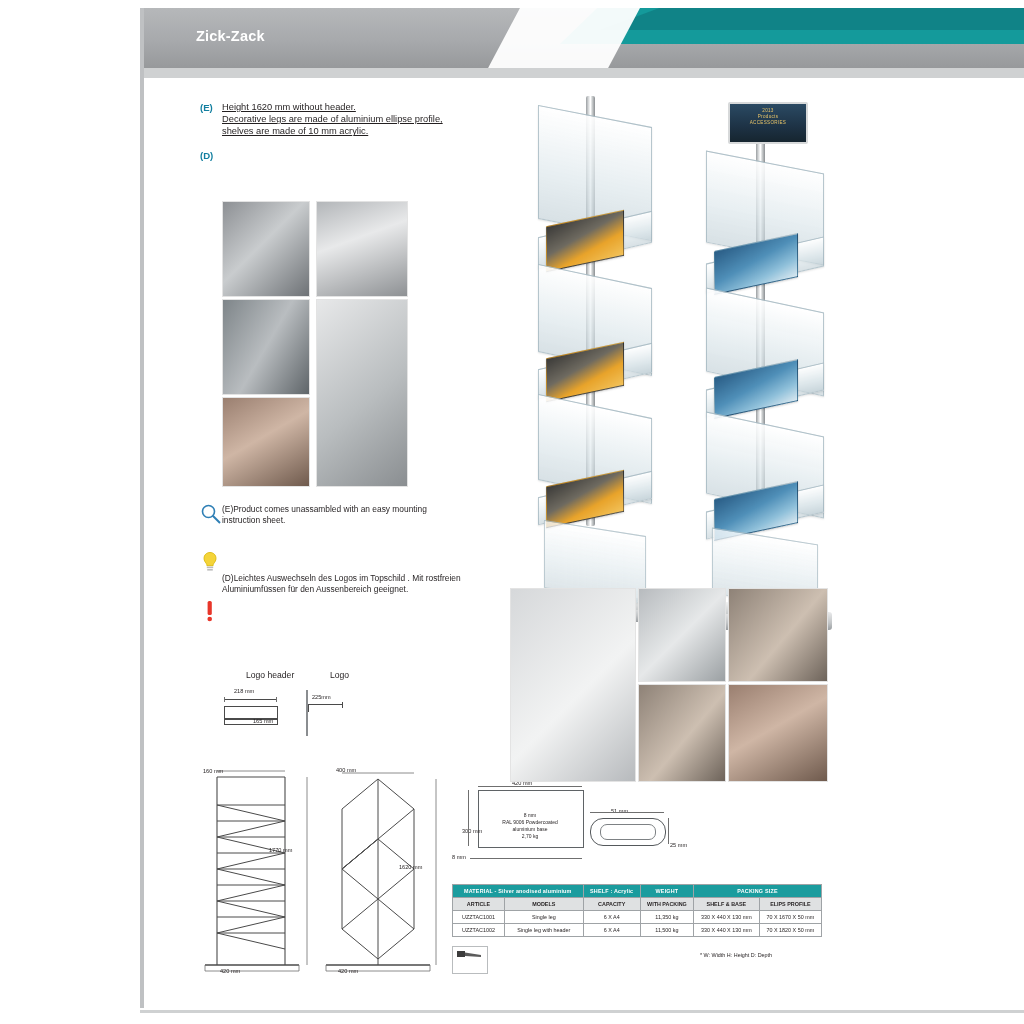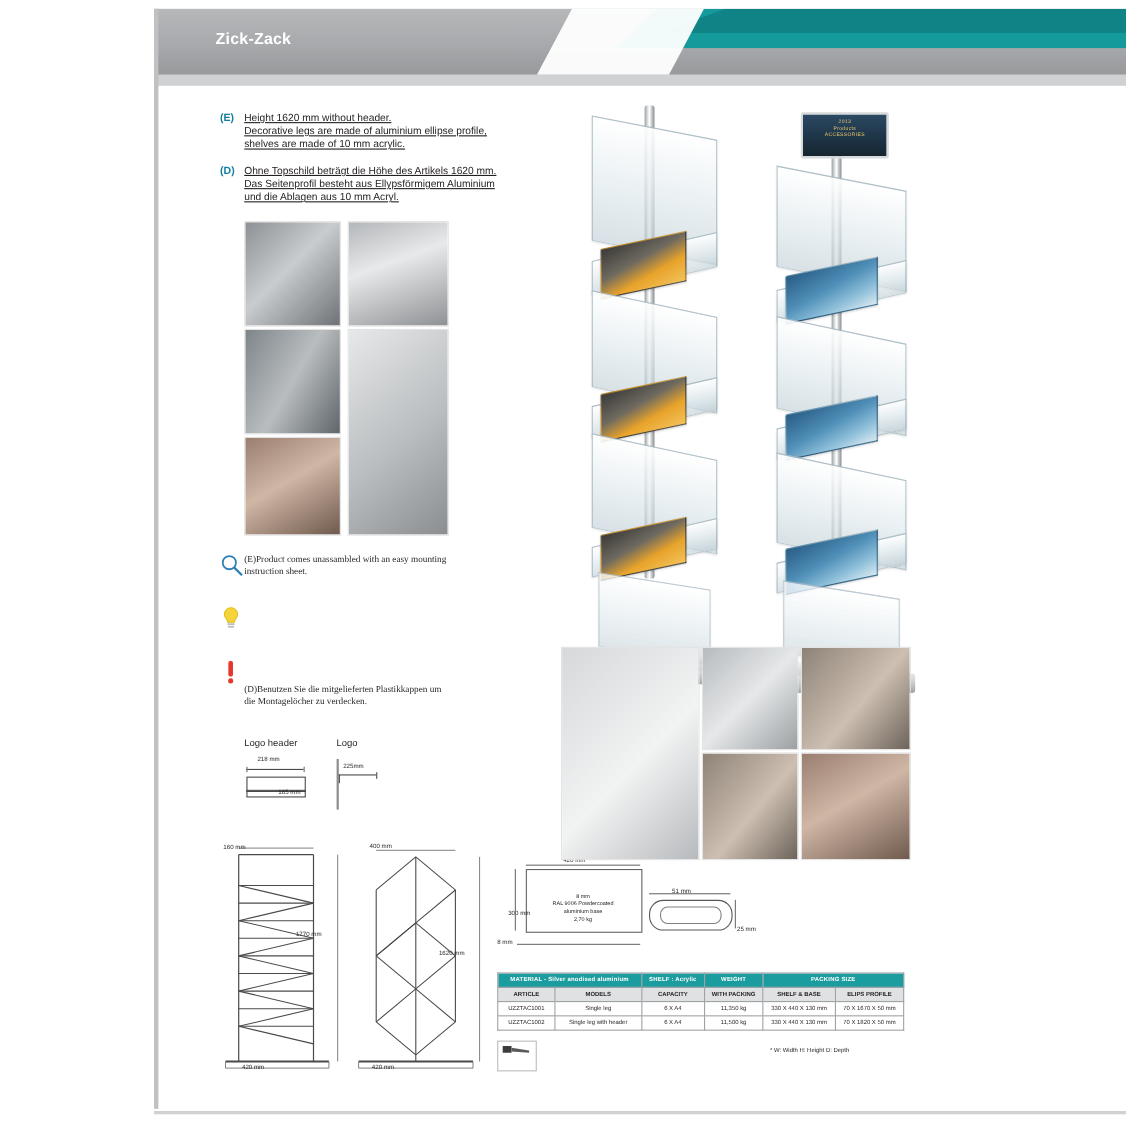--- a/index.html
+++ b/index.html
@@ -142,24 +142,24 @@
     color: #e8c468;
     font-size: 4.6px;
     text-align: center;
     line-height: 6px;
     padding-top: 4px;
     letter-spacing: .3px;
   }
 
   
   .icon-note { position: absolute; }
-  .note-text { position: absolute; font-size: 8.4px; line-height: 10.6px; white-space: pre-line; font-family: Liberation Serif, serif; }
-
-  
-  .tech-label { position: absolute; font-size: 8.6px; color: #231f20; }
+  .note-text { position: absolute; font-size: 8.4px; line-height: 10.6px; white-space: pre-line; }
+
+  
+  .tech-label { position: absolute; font-size: 8.6px; color: #231f20; margin-left: 24px; }
   .dim-text { position: absolute; font-size: 5.6px; color: #231f20; }
   .line { position: absolute; background: #4a4a4a; }
   .line-thin { position: absolute; background: #6f6f6f; }
 
   
   .spec-table {
     position: absolute;
     left: 452px; top: 884px;
     width: 370px;
     border-collapse: collapse;
@@ -237,23 +237,20 @@
   <div class="header-grey-strip"></div>
   <div class="left-rail"></div>
   <div class="footer-line"></div>
 
   <div class="lang-tag" style="left:200px; top:102px;">(E)</div>
   <div class="txt-block txt-lines" style="left:222px; top:101px; width:280px;">Height 1620 mm without header.
 Decorative legs are made of aluminium ellipse profile,
 shelves are made of 10 mm acrylic.</div>
 
   <div class="lang-tag" style="left:200px; top:150px;">(D)</div>
-  <div class="txt-block txt-lines" style="left:222px; top:149px; width:290px;">Ohne Topschild beträgt die Höhe des Artikels 1620 mm.
-Das Seitenprofil besteht aus Ellypsförmigem Aluminium
-und die Ablagen aus 10 mm Acryl.</div>
 
   <div class="photo" style="left:222px; top:201px; width:86px; height:94px;">
       <div class="ph-inner ph-a"></div>
     </div>
   <div class="photo" style="left:316px; top:201px; width:90px; height:94px;">
       <div class="ph-inner ph-b"></div>
     </div>
   <div class="photo" style="left:222px; top:299px; width:86px; height:94px;">
       <div class="ph-inner ph-c"></div>
     </div>
@@ -273,29 +270,29 @@
   <div class="note-text" style="left:222px; top:504px; width:250px;">(E)Product comes unassambled with an easy mounting
        instruction sheet.</div>
 
   <div class="icon-note" style="left:200px; top:551px;">
     <svg width="20" height="24" viewBox="0 0 20 24">
       <path d="M10 1.5c-3.6 0-6 2.6-6 5.9 0 2.4 1.4 3.8 2.3 5.2.5.8.6 1.4.6 2.1h6.2c0-.7.1-1.3.6-2.1.9-1.4 2.3-2.8 2.3-5.2 0-3.3-2.4-5.9-6-5.9z" fill="#f4d43a" stroke="#d8b400" stroke-width=".8"></path>
       <rect x="6.8" y="15.6" width="6.4" height="1.6" fill="#bdbdbd"></rect>
       <rect x="7.2" y="18" width="5.6" height="1.6" fill="#bdbdbd"></rect>
     </svg>
   </div>
+  <div class="note-text" style="left:222px; top:573px; width:280px;">(D)Leichtes Auswechseln des Logos im Topschild . Mit rostfreien
+      Aluminiumfüssen für den Aussenbereich geeignet.</div>
 
   <div class="icon-note" style="left:203px; top:600px;">
     <svg width="14" height="24" viewBox="0 0 14 24">
       <rect x="4.6" y="1" width="4.2" height="14" rx="1.6" fill="#e8362a"></rect>
       <circle cx="6.7" cy="19" r="2.3" fill="#e8362a"></circle>
     </svg>
   </div>
-  <div class="note-text" style="left:222px; top:622px; width:262px;">(D)Benutzen Sie die mitgelieferten Plastikkappen um
-      die Montagelöcher zu verdecken.</div>
 
   <div class="tech-label" style="left:222px; top:670px;">Logo header</div>
   <div class="tech-label" style="left:306px; top:670px;">Logo</div>
 
   <div>
     <div class="line" style="left:224px; top:699px; width:52px; height:1px;"></div>
     <div class="line-thin" style="left:224px; top:697px; width:1px; height:5px;"></div>
     <div class="line-thin" style="left:276px; top:697px; width:1px; height:5px;"></div>
     <div class="dim-text" style="left:234px; top:688px;">218 mm</div>
     <div class="line" style="left:224px; top:706px; width:52px; height:12px; background:transparent; border:1px solid #4a4a4a;"></div>

